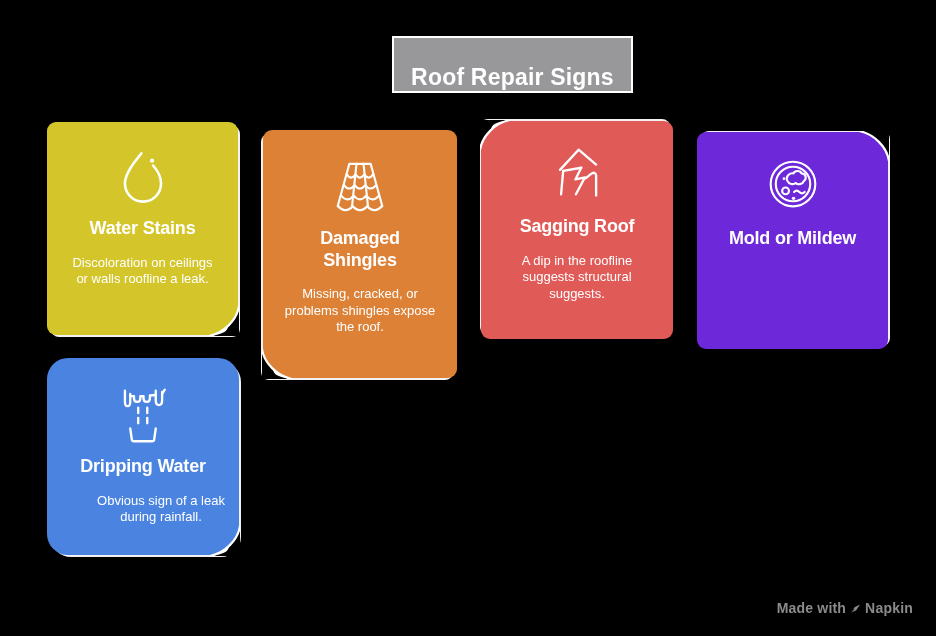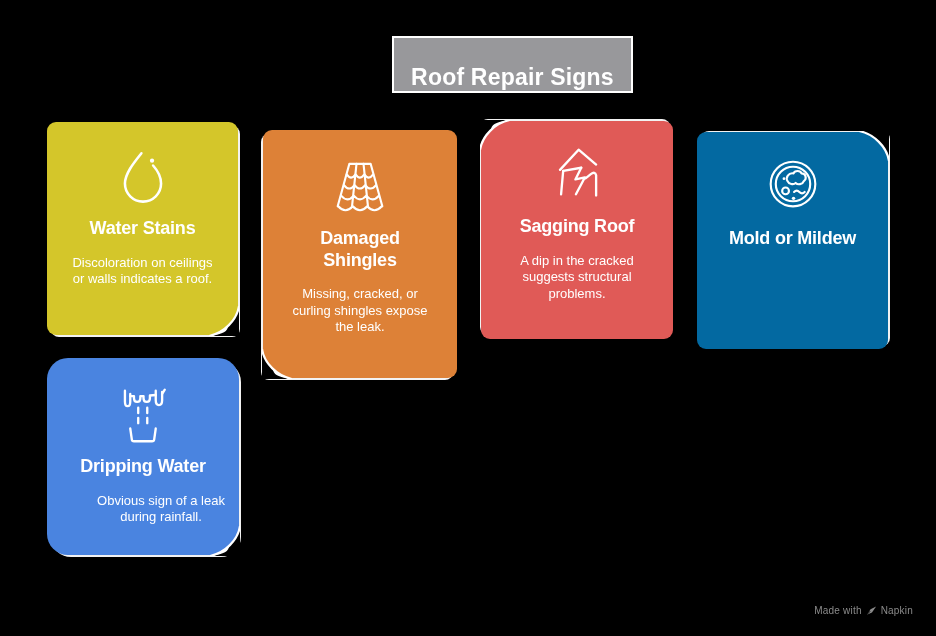--- a/index.html
+++ b/index.html
@@ -60,42 +60,42 @@
   .curl svg{width:100%;height:100%;display:block;}
   .curl-br{right:-1px;bottom:-1px;}
   .curl-bl{left:-1px;bottom:-1px;transform:scaleX(-1);}
   .curl-tl{left:-1px;top:-1px;transform:scale(-1,-1);}
   .curl-tr{right:-1px;top:-1px;transform:scaleY(-1);}
 
   
   .footer{
     position:absolute;right:23px;bottom:20px;
     display:flex;align-items:center;gap:4px;
-    color:#8B8B8B;font-size:10px;font-weight:400;letter-spacing:.2px;
+    color:#8B8B8B;font-size:14px;font-weight:700;letter-spacing:.2px;
   }
   .napkin-icon svg{display:block;}
 </style>
 </head>
 <body>
 
 <div class="stage">
 
   <div class="header-box">
     <span class="header-title">Roof Repair Signs</span>
   </div>
 
   <div class="card card-water" style="background: rgb(212, 198, 42);">
     <div class="card-icon">
       <svg viewBox="0 0 64 64" fill="none" stroke="#fff" stroke-width="2.4" stroke-linecap="round" stroke-linejoin="round">
         <path d="M30.5,12.5 C25,19.5 15,31 15,41 a17,17 0 0 0 34,0 c0,-6.5 -3.5,-12.5 -7.5,-17"></path>
         <circle cx="40.5" cy="19.5" r="2" fill="#fff" stroke="none"></circle>
       </svg>
     </div>
     <div class="card-title">Water Stains</div>
-    <div class="card-body bw-water">Discoloration on ceilings or walls indicates a roof.</div>
+    <div class="card-body bw-water">Discoloration on ceilings or walls roofline a leak.</div>
     <div class="curl curl-br">
       <svg viewBox="0 0 30 30">
         <path d="M30,0 C28,14 15,27 0,30 L30,30 Z" fill="#000"></path>
         <path d="M0,30 C15,27 28,14 30,0" stroke="#fff" stroke-width="2.2" fill="none"></path>
         <path d="M3,29 C11,27 16,24 19,19 C19.5,25.5 13,28.6 3,29 Z" fill="#fff"></path>
       </svg>
     </div>
   </div>
 
   <div class="card card-shingles" style="background: rgb(221, 129, 55);">
@@ -103,52 +103,52 @@
       <svg viewBox="0 0 64 64" fill="none" stroke="#fff" stroke-width="2" stroke-linecap="round" stroke-linejoin="round">
         <path d="M22,13 L42,13 L53,53 M22,13 L11,53"></path>
         <path d="M28.7,13 L24.5,53 M35.3,13 L39.5,53"></path>
         <path d="M19.5,23 q4.1,6 8.3,0 q4.1,6 8.3,0 q4.1,6 8.3,0"></path>
         <path d="M16.9,33 q5,6.5 10,0 q5,6.5 10,0 q5,6.5 10.2,0"></path>
         <path d="M14.2,43 q5.9,7 11.9,0 q5.9,7 11.8,0 q5.9,7 11.9,0"></path>
         <path d="M11.5,53 q6.8,7.5 13.7,0 q6.8,7.5 13.6,0 q6.8,7.5 13.7,0"></path>
       </svg>
     </div>
     <div class="card-title title-narrow">Damaged Shingles</div>
-    <div class="card-body bw-shingles">Missing, cracked, or curling shingles expose the leak.</div>
+    <div class="card-body bw-shingles">Missing, cracked, or problems shingles expose the roof.</div>
     <div class="curl curl-bl">
       <svg viewBox="0 0 30 30">
         <path d="M30,0 C28,14 15,27 0,30 L30,30 Z" fill="#000"></path>
         <path d="M0,30 C15,27 28,14 30,0" stroke="#fff" stroke-width="2.2" fill="none"></path>
         <path d="M3,29 C11,27 16,24 19,19 C19.5,25.5 13,28.6 3,29 Z" fill="#fff"></path>
       </svg>
     </div>
   </div>
 
   <div class="card card-sagging" style="background: rgb(224, 90, 87);">
     <div class="card-icon">
       <svg viewBox="0 0 64 64" fill="none" stroke="#fff" stroke-width="2.2" stroke-linecap="round" stroke-linejoin="round">
         <path d="M16,30 L33.5,11 L50,25"></path>
         <path d="M19,31 L17,53"></path>
         <path d="M19,31 L36,28"></path>
         <path d="M36,28 L30.5,39 L39.5,37 L31,53"></path>
         <path d="M40,38 L45,34 Q49,31 50,35 L50,54"></path>
       </svg>
     </div>
     <div class="card-title">Sagging Roof</div>
-    <div class="card-body bw-sagging">A dip in the cracked suggests structural problems.</div>
+    <div class="card-body bw-sagging">A dip in the roofline suggests structural suggests.</div>
     <div class="curl curl-tl">
       <svg viewBox="0 0 30 30">
         <path d="M30,0 C28,14 15,27 0,30 L30,30 Z" fill="#000"></path>
         <path d="M0,30 C15,27 28,14 30,0" stroke="#fff" stroke-width="2.2" fill="none"></path>
         <path d="M3,29 C11,27 16,24 19,19 C19.5,25.5 13,28.6 3,29 Z" fill="#fff"></path>
       </svg>
     </div>
   </div>
 
-  <div class="card card-mold" style="background: #0369a1;">
+  <div class="card card-mold" style="background: #6d28d9;">
     <div class="card-icon">
       <svg viewBox="0 0 64 64" fill="none" stroke="#fff" stroke-width="2" stroke-linecap="round" stroke-linejoin="round">
         <circle cx="32" cy="32" r="21"></circle>
         <circle cx="32" cy="32" r="16.2"></circle>
         <path d="M27,29.5 c-2.5,-3.5 1,-8.5 5.5,-7.5 c1,-3 6.5,-3 7.5,0 c4,0 5.5,5 2,7.5 c-1,3 -5.5,3.5 -7.5,1.5 c-2,2 -6.5,1 -7.5,-1.5 z"></path>
         <circle cx="25" cy="38.5" r="3.2"></circle>
         <path d="M33,39.5 q2.5,-2.6 5,0 q2.5,2.6 5,0"></path>
         <circle cx="32.5" cy="45.5" r="1.6" fill="#fff" stroke="none"></circle>
         <circle cx="23.5" cy="27" r="1.3" fill="#fff" stroke="none"></circle>
       </svg>

